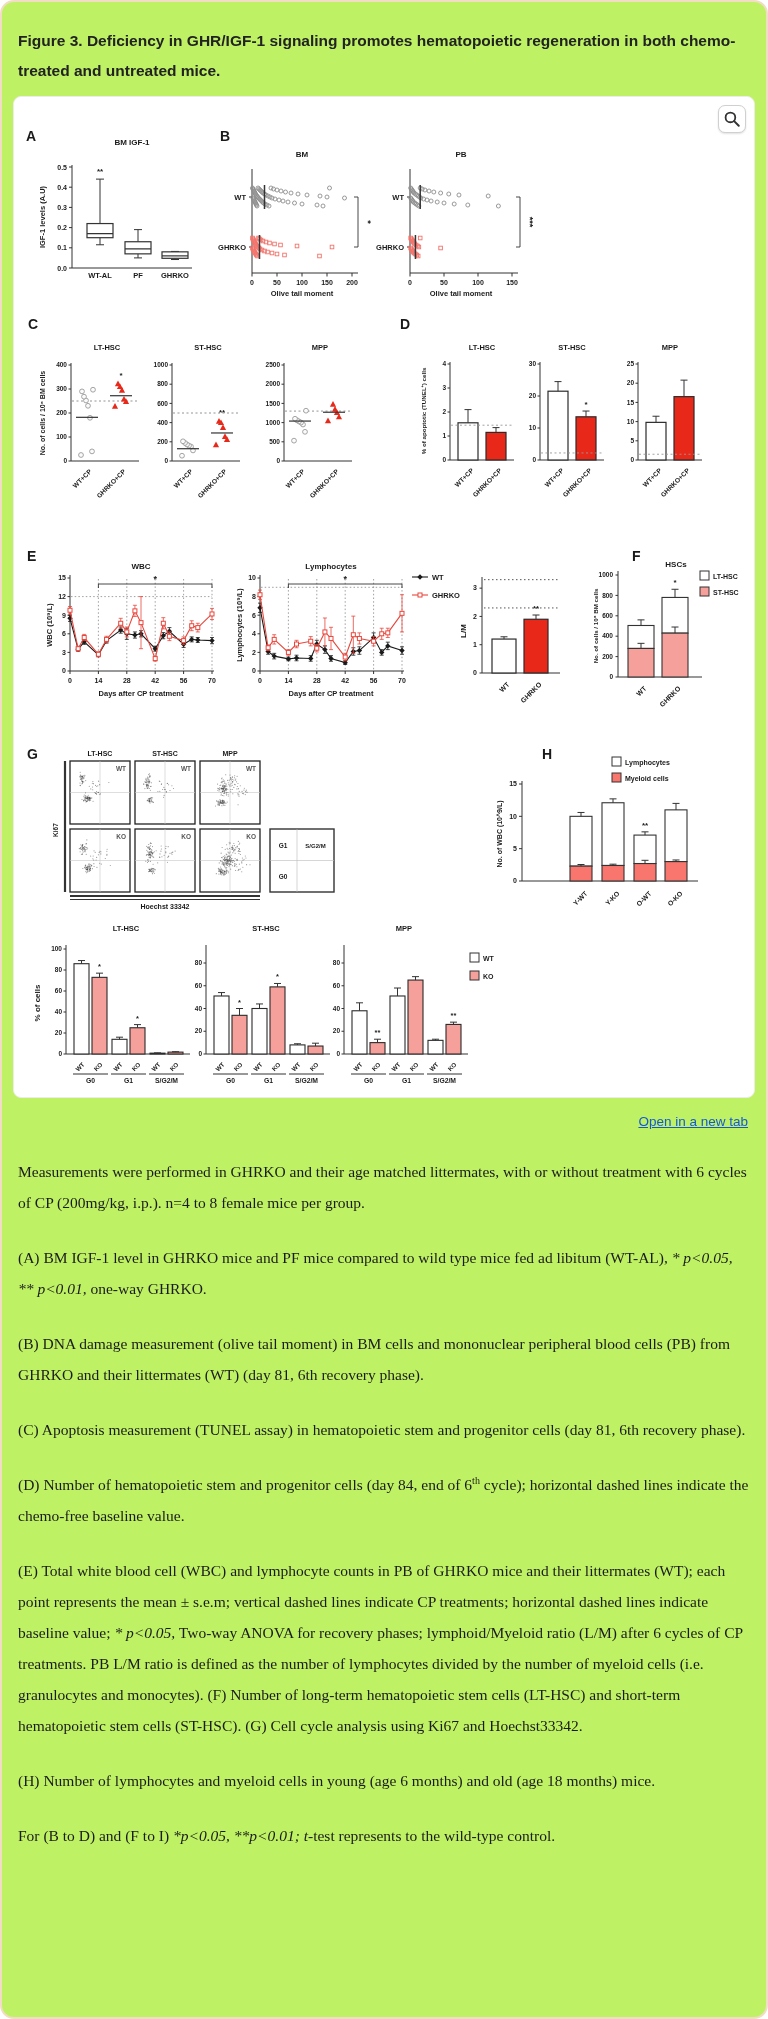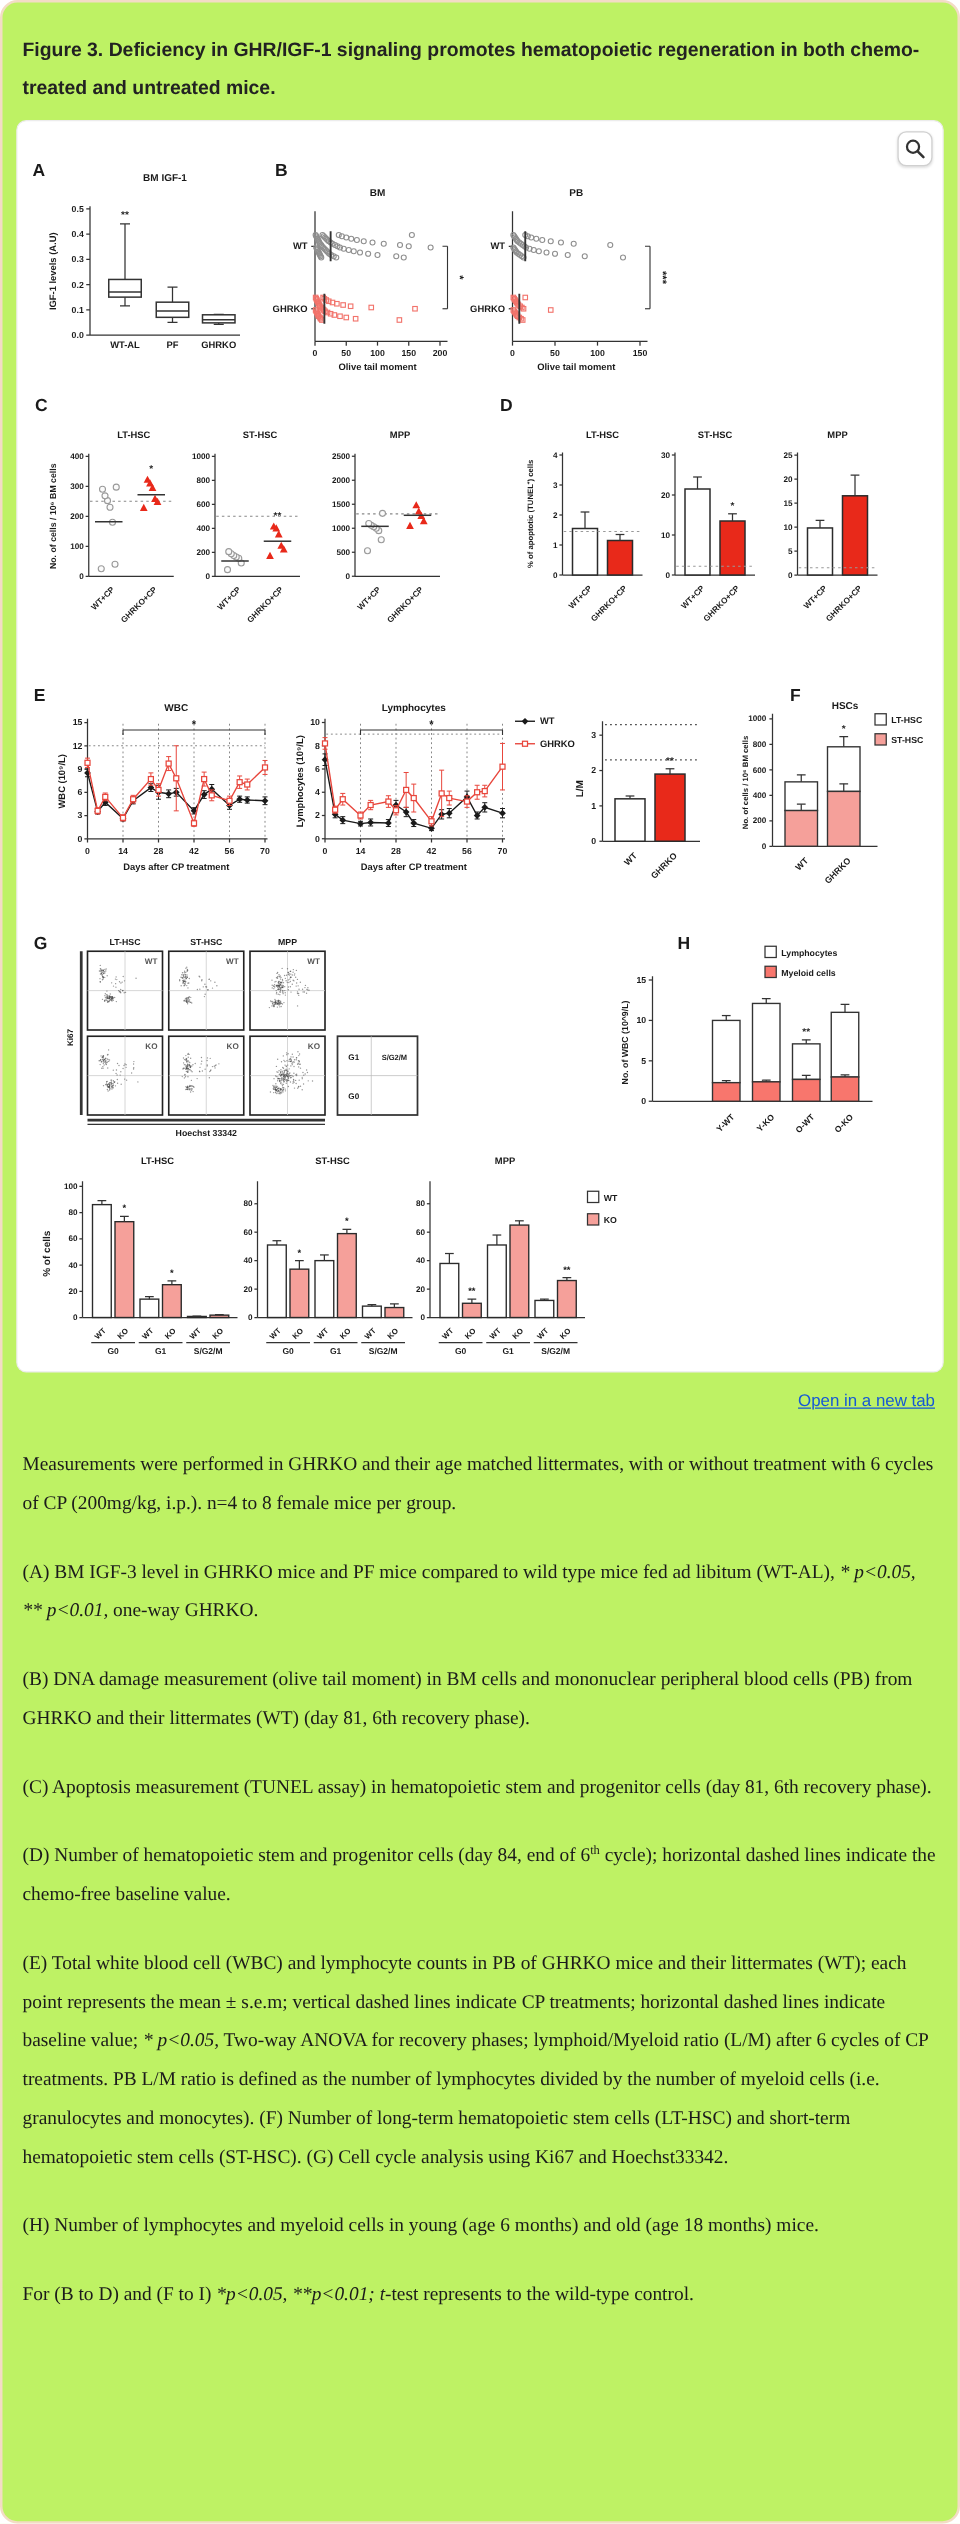--- a/index.html
+++ b/index.html
@@ -2024,21 +2024,21 @@
       </svg>
     </button>
   </div>
 
   <div class="link-row">
     <a class="open-link" href="#">Open in a new tab</a>
   </div>
 
   <div class="caption" id="caption">
       <p><span>Measurements were performed in GHRKO and their age matched littermates, with or without treatment with 6 cycles of CP (200mg/kg, i.p.). n=4 to 8 female mice per group.</span></p>
-      <p><span>(A) BM IGF-3 level in GHRKO mice and PF mice compared to wild type mice fed ad libitum (WT-AL), </span><span style="font-style: italic;">* p&lt;0.05, ** p&lt;0.01,</span><span> one-way GHRKO.</span></p>
+      <p><span>(A) BM IGF-1 level in GHRKO mice and PF mice compared to wild type mice fed ad libitum (WT-AL), </span><span style="font-style: italic;">* p&lt;0.05, ** p&lt;0.01,</span><span> one-way GHRKO.</span></p>
       <p><span>(B) DNA damage measurement (olive tail moment) in BM cells and mononuclear peripheral blood cells (PB) from GHRKO and their littermates (WT) (day 81, 6th recovery phase).</span></p>
       <p><span>(C) Apoptosis measurement (TUNEL assay) in hematopoietic stem and progenitor cells (day 81, 6th recovery phase).</span></p>
       <p><span>(D) Number of hematopoietic stem and progenitor cells (day 84, end of 6</span><sup>th</sup><span> cycle); horizontal dashed lines indicate the chemo-free baseline value.</span></p>
       <p><span>(E) Total white blood cell (WBC) and lymphocyte counts in PB of GHRKO mice and their littermates (WT); each point represents the mean ± s.e.m; vertical dashed lines indicate CP treatments; horizontal dashed lines indicate baseline value; </span><span style="font-style: italic;">* p&lt;0.05,</span><span> Two-way ANOVA for recovery phases; lymphoid/Myeloid ratio (L/M) after 6 cycles of CP treatments. PB L/M ratio is defined as the number of lymphocytes divided by the number of myeloid cells (i.e. granulocytes and monocytes). (F) Number of long-term hematopoietic stem cells (LT-HSC) and short-term hematopoietic stem cells (ST-HSC). (G) Cell cycle analysis using Ki67 and Hoechst33342.</span></p>
       <p><span>(H) Number of lymphocytes and myeloid cells in young (age 6 months) and old (age 18 months) mice.</span></p>
       <p><span>For (B to D) and (F to I) </span><span style="font-style: italic; margin-top: 30px;">*p&lt;0.05, **p&lt;0.01; t</span><span>-test represents to the wild-type control.</span></p>
     </div>
 </div>
 
 </body></html>

